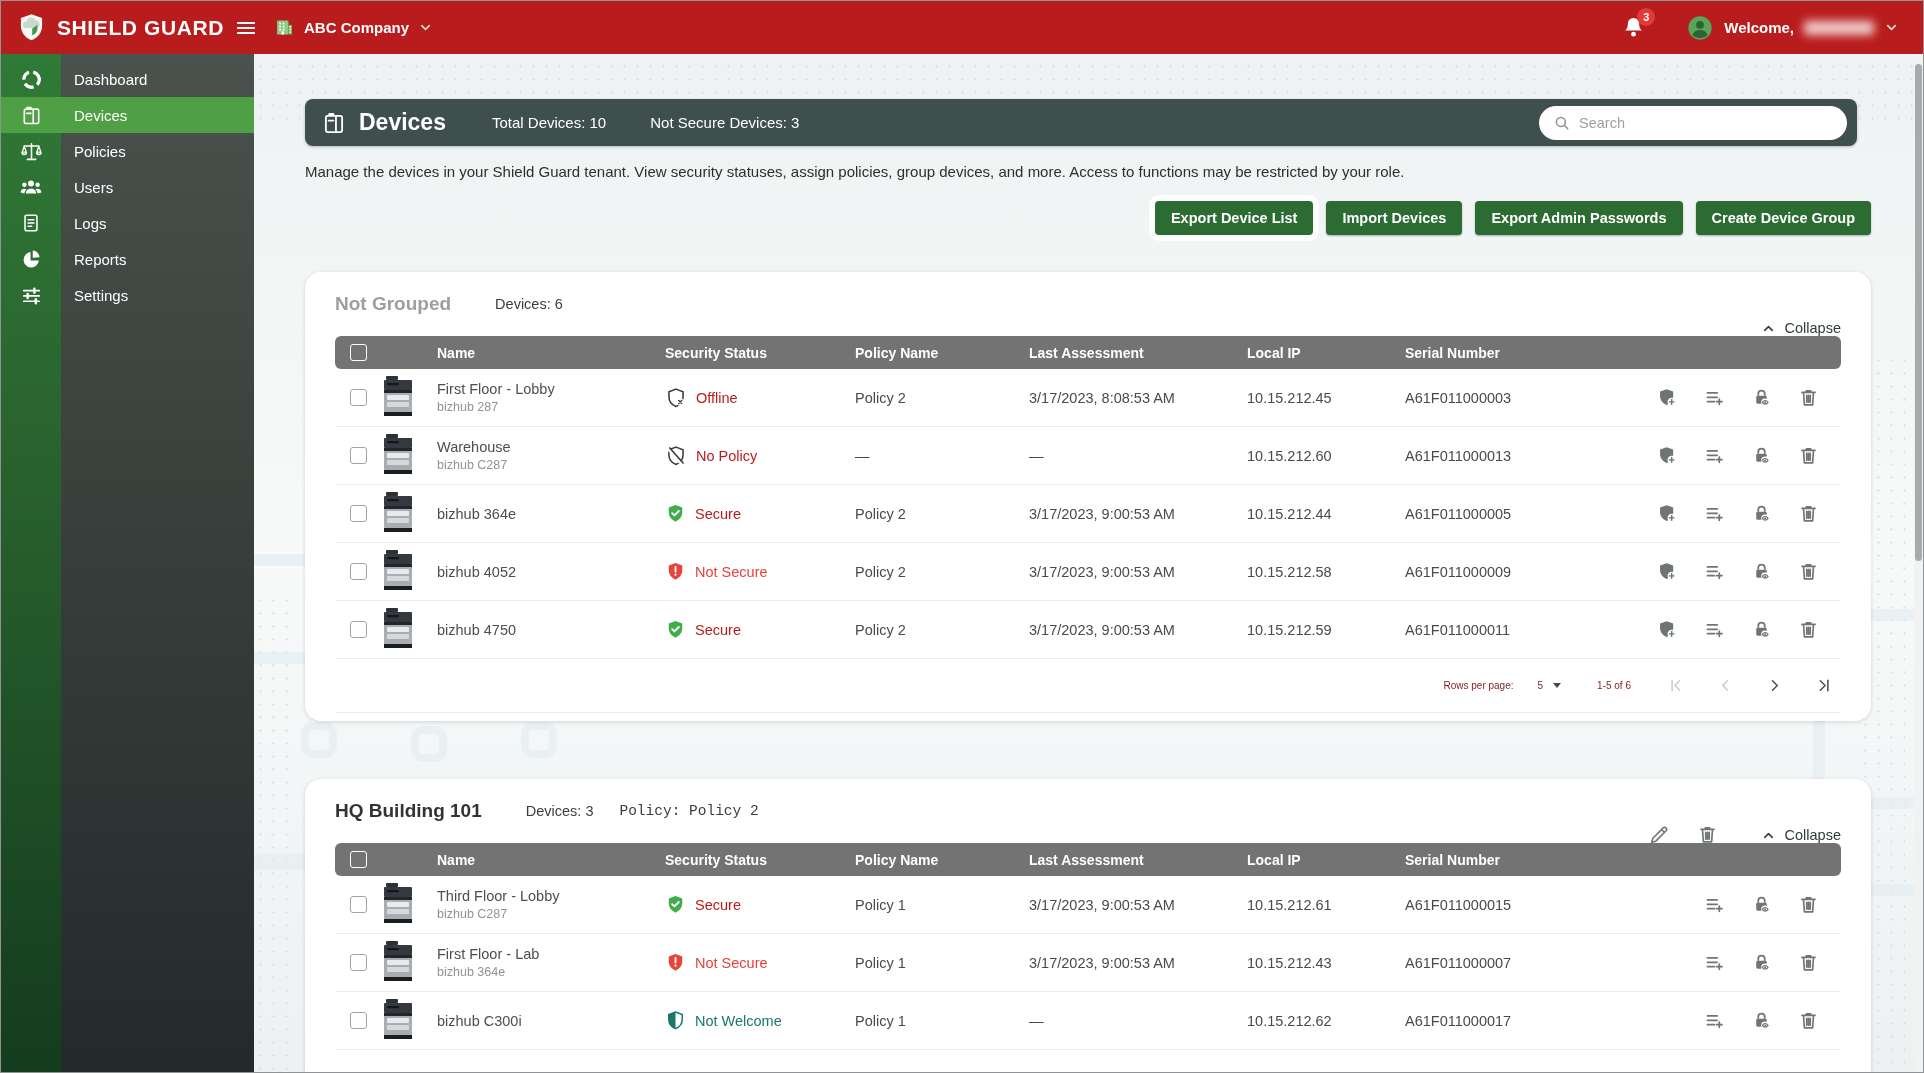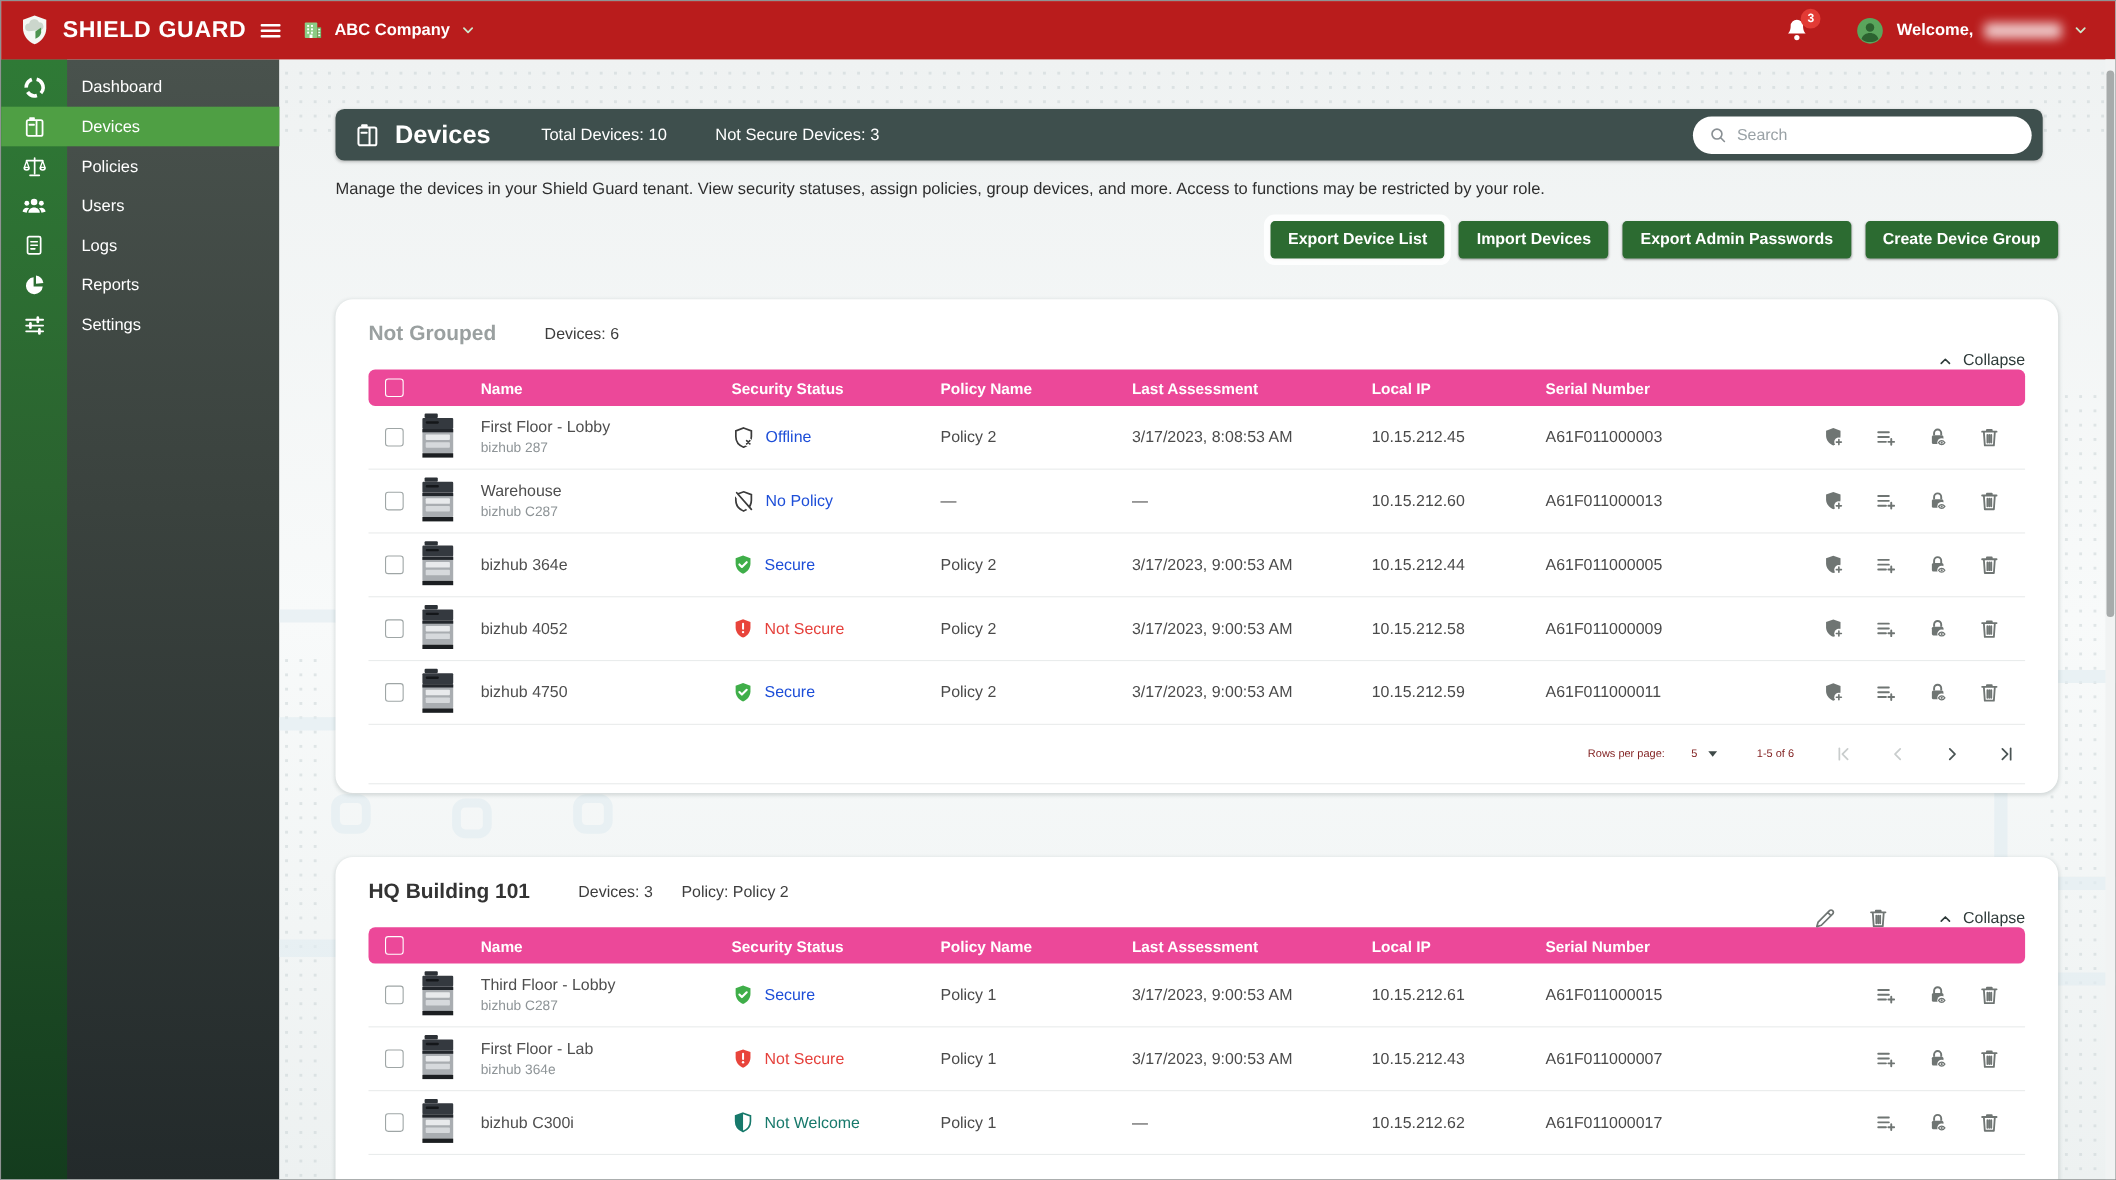--- a/index.html
+++ b/index.html
@@ -53,39 +53,39 @@
   .actions .btn:first-child { box-shadow:0 0 0 6px rgba(255,255,255,.85), 0 1px 2px rgba(0,0,0,.25); }
   
   .card { background:#fff; border-radius:16px; box-shadow:0 1px 4px rgba(40,60,60,.18); padding:0 30px 8px 30px; position:relative; }
   .card.first { margin-top:37px; }
   .card.second { margin-top:58px; padding-bottom:40px; }
   .group-head { height:64px; display:flex; align-items:center; }
   .group-name { font-size:19px; font-weight:700; color:#333; }
   .group-name.muted { color:#9aa0a0; }
   .group-meta, .group-policy { font-size:14.5px; color:#3d3d3d; }
   .group-meta { margin-left:44px; }
-  .group-policy { margin-left:26px; }
+  .group-policy { margin-left:26px;font-family:Liberation Mono, monospace; }
   .group-right { margin-left:auto; display:flex; gap:27px;margin-top:48px; }
   .icon-btn { color:#6f7573; display:flex; cursor:pointer; }
   .collapse { display:flex; align-items:center; gap:9px; font-size:14.5px; color:#2f3b3a; cursor:pointer; margin-left:16px; }
   
   .dtable { --cols: 46px 56px 228px 190px 174px 218px 158px 228px 1fr; }
-  .thead { display:grid; grid-template-columns:var(--cols); align-items:center; background:#ec4899; color:#fff;
+  .thead { display:grid; grid-template-columns:var(--cols); align-items:center; background:#737373; color:#fff;
            height:33px; border-radius:6px; font-size:14px; font-weight:600; }
   .cb-cell { display:flex; justify-content:center; align-items:center; }
   .cb { width:17px; height:17px; border:1.6px solid #9fa6a6; border-radius:3px; background:#fff; display:inline-block; cursor:pointer; }
   .head-cb { border-color:#fff; background:transparent; }
   .trow { display:grid; grid-template-columns:var(--cols); align-items:center; min-height:58px;
           border-bottom:1px solid #e9ecec; font-size:14.5px; color:#4a4a4a; }
   .thumb-cell { display:flex; align-items:center; }
   .name-cell { display:flex; flex-direction:column; justify-content:center; }
   .dev-name { color:#4e4e4e; }
   .dev-model { font-size:12.5px; color:#8e9497; margin-top:3px; }
   .status-cell { display:flex; align-items:center; gap:9px; }
-  .st-label { color:#1d4ed8; }
+  .st-label { color:#b91c1c; }
   .st-label.not-secure { color:#e5413c; }
   .st-label.not-assessed { color:#17796b; }
   .row-actions { display:flex; justify-content:flex-end; gap:26px; padding-right:22px; }
   
   .pagination { height:54px; display:flex; align-items:center; justify-content:flex-end; gap:36px;
                 font-size:10px; color:#7f1d1d; padding-right:8px; border-bottom:1px solid #e9ecec; }
   .rpp { display:flex; align-items:center; gap:10px; cursor:pointer; }
   .rpp-caret { width:0; height:0; border-left:4.5px solid transparent; border-right:4.5px solid transparent; border-top:5.5px solid #3f4a49; }
   .pager { display:flex; align-items:center; gap:30px; }
   .pg { display:flex; cursor:pointer; color:#4a5454; }

